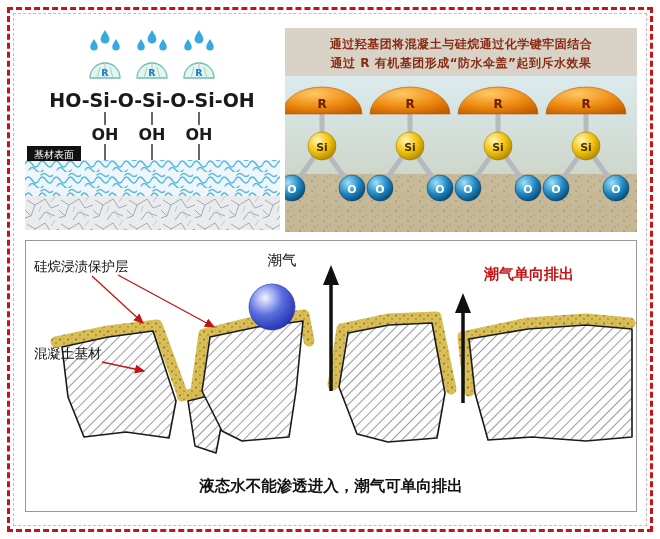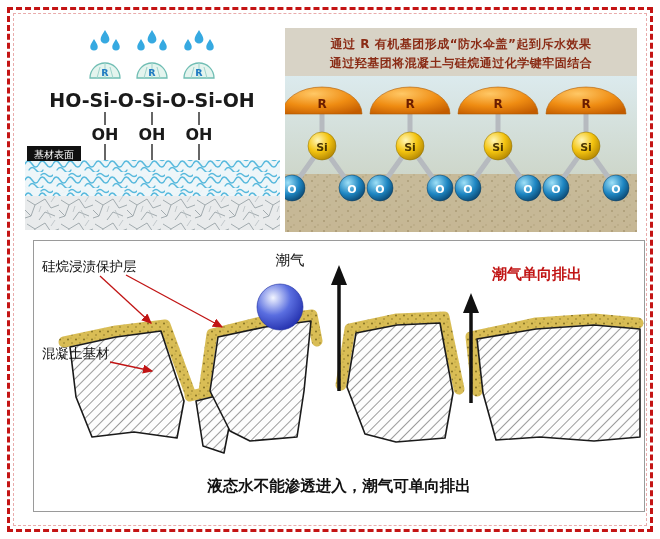--- a/index.html
+++ b/index.html
@@ -19,21 +19,20 @@
   .panel-tr { left:285px; top:28px; width:352px; height:204px; background:#dfe7e9; }
   .panel-tr svg { position:absolute; left:0; top:0; }
   .tr-caption {
     position:absolute; top:0; left:0; right:0; height:48px; z-index:2;
     background:#d8d3c6; color:#8a2b15; font-size:12px; font-weight:bold;
     text-align:center; padding-top:7px; line-height:1.6; letter-spacing:.5px;
   }
   .panel-bottom {
     left:25px; top:240px; width:612px; height:272px; background:#fff;
     border:1px solid #9a9a9a;
-    margin-left:8px;
   }
   svg text { font-family:"DejaVu Sans","Liberation Sans",sans-serif; }
 </style>
 </head>
 <body>
 
 <div class="page">
   <div class="frame"></div>
   <div class="frame-inner"></div>
 
@@ -103,22 +102,22 @@
 
       <g>
         <rect x="2" y="118" width="54" height="15" fill="#111"></rect>
         <text x="29" y="129.5" text-anchor="middle" font-size="10" fill="#fff">基材表面</text>
       </g>
     </svg>
   </div>
 
   <div class="panel panel-tr">
     <div class="tr-caption">
+      <div>通过羟基团将混凝土与硅烷通过化学键牢固结合</div>
       <div>通过 R 有机基团形成“防水伞盖”起到斥水效果</div>
-      <div>通过羟基团将混凝土与硅烷通过化学键牢固结合</div>
     </div>
     <svg width="352" height="204" viewBox="0 0 352 204">
       <defs>
         <linearGradient id="tr-sky" x1="0" y1="0" x2="0" y2="1">
           <stop offset="0" stop-color="#dcebef"></stop>
           <stop offset="0.72" stop-color="#ccd4c6"></stop>
           <stop offset="1" stop-color="#c2b492"></stop>
         </linearGradient>
         <pattern id="tr-sand" width="12" height="10" patternUnits="userSpaceOnUse">
           <rect width="12" height="10" fill="#c6b794"></rect>

